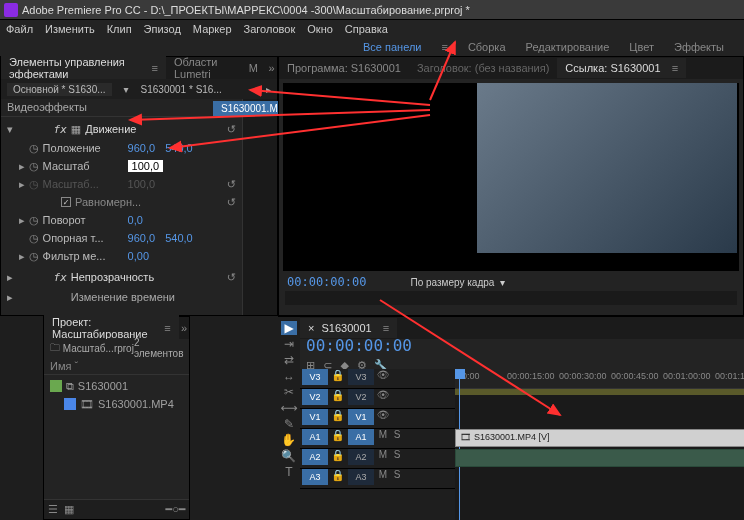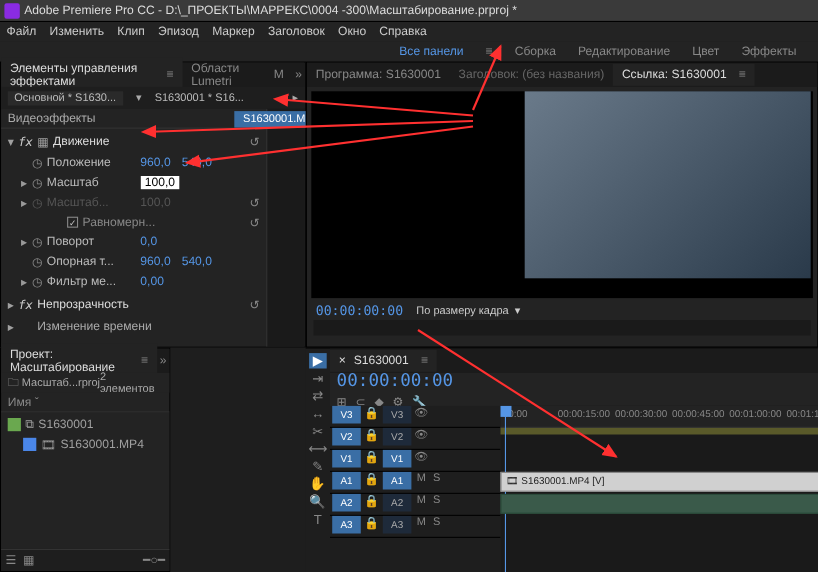--- a/index.html
+++ b/index.html
@@ -15,31 +15,31 @@
 .leftcol { width:278px; display:flex; flex-direction:column; }
 .rightcol { flex:1; display:flex; flex-direction:column; }
 .panel { border:1px solid #000; background:#232323; }
 .panel-tabs { height:22px; display:flex; align-items:center; background:#1b1b1b; font-size:11px; }
 .tab { padding:4px 8px; color:#888; display:flex; align-items:center; gap:4px; }
 .tab.active { background:#232323; color:#ddd; }
 .hamb { color:#888; }
 .sourcebar { height:20px; background:#1e1e1e; display:flex; align-items:center; padding:2px 6px; gap:12px; font-size:10px; color:#aaa; }
 .dd { background:#2a2a2a; padding:1px 6px; color:#bbb; }
 .fieldlbl { color:#bbb; }
-.videoeff { padding:2px 6px; color:#aaa; border-bottom:1px solid #333; height:18px; display:flex;align-items:center; }
+.videoeff { padding:2px 6px; color:#aaa; border-bottom:1px solid #333; height:18px; display:flex;align-items:flex-start; }
 .clipname { background:#3a6ea5; color:#fff; padding:2px 8px; font-size:10px; display:inline-block; margin:2px 0; }
 .fxsection { padding:2px 0; font-size:11px; }
 .fxrow { display:flex; align-items:center; height:18px; padding-left:18px; }
 .fxrow .tri { width:10px; color:#999; }
 .fxrow .lbl { flex:0 0 85px; color:#bbb; }
 .fxrow .val { color:#5596e6; margin-right:10px; cursor:default; }
 .fxrow .val.disabled { color:#555; }
 .fxrow .edit { background:#fff; color:#000; padding:0 4px; }
 .fxhead { display:flex; align-items:center; height:20px; padding-left:6px; gap:4px; }
-.fxhead .fxicon { font-family:monospace; font-style:italic; color:#ccc; font-size:11px; }
+.fxhead .fxicon { font-family:monospace; font-style:italic; color:#ccc; font-size:11px;margin-left:37px; }
 .fxhead .name { color:#ddd; }
 .resetbtn { margin-left:auto; margin-right:6px; color:#888; }
 .checkrow { padding-left:60px; height:18px; display:flex; align-items:center; color:#888; gap:4px;}
 .ckbox { width:10px;height:10px;border:1px solid #888;display:inline-flex;align-items:center;justify-content:center;font-size:8px;color:#ccc;}
 .kfstrip { width:35px; background:#1a1a1a; border-left:1px solid #333; }
 .ecpanel { height:260px; display:flex; }
 .ecbody { flex:1; background:#232323; display:flex; flex-direction:column; }
 .ecprops { flex:1; display:flex; }
 .proplist { flex:1; }
 .projectpanel { flex:1; display:flex; flex-direction:column; }
@@ -55,21 +55,21 @@
 .proj-foot { height:20px; display:flex;align-items:center; padding:0 4px; gap:6px; background:#1e1e1e; border-top:1px solid #333;}
 .proj-foot span{color:#888;}
 .monitor-row { display:flex; height:260px; }
 .progmon { flex:1; display:flex; flex-direction:column; border:1px solid #000; background:#232323;}
 .mon-tabs { height:22px; display:flex;align-items:center; background:#1b1b1b; font-size:11px;text-align:center;}
 .mon-view { flex:1; background:#000; margin:4px; position:relative;}
 .mon-img { position:absolute; right:2px; top:0; width:260px; height:170px; background:linear-gradient(135deg,#6a7a8a 0%,#4a5a6a 50%,#2a3a4a 100%); }
 .mon-ctrl { height:40px; display:flex; flex-direction:column; }
 .mon-tc { display:flex;align-items:center; padding:0 8px; gap:12px;}
 .tc-blue { color:#5596e6; font-family:monospace; font-size:12px; }
-.tc-sel { color:#ccc; font-size:10px;}
+.tc-sel { color:#ccc; font-size:10px;margin-left:32px;}
 .timeline { flex:1; display:flex; border-top:1px solid #000;}
 .tl-tools { width:22px; background:#1e1e1e; display:flex; flex-direction:column; align-items:center; gap:2px; padding:4px 0;}
 .tl-tools span { color:#888; font-size:12px; cursor:default;}
 .tl-tools .active{ color:#fff; background:#3a6ea5; padding:0 3px;}
 .tl-body { flex:1; display:flex; flex-direction:column; background:#232323;}
 .tl-tabs { height:22px; background:#1b1b1b; display:flex;align-items:center;}
 .tl-head { height:30px; display:flex;align-items:center; padding:0 6px;}
 .tl-tc { color:#5596e6; font-family:monospace; font-size:16px; margin-right:12px;}
 .tl-icons { display:flex; gap:8px; color:#888; margin-top:4px;}
 .tl-tracks { flex:1; display:flex; }
@@ -212,21 +212,21 @@
               <span class="name" style="color:#aaa">Изменение времени</span>
             </div>
           </div>
           <div class="kfstrip">
             <div class="clipname" style="margin-left:-30px;margin-top:2px;">S1630001.MP4</div>
           </div>
         </div>
       </div>
     </div>
 
-    <div style="flex:1;display:flex;">
+    <div style="flex:1;display:flex;padding-left:43px;">
       <div class="panel projectpanel tl-projcol">
         <div class="proj-tabs">
           <div class="tab active">
             <span>Проект: Масштабирование</span>&nbsp;<span class="hamb">≡</span>
           </div>
           <div class="collapse">»</div>
         </div>
         <div class="proj-head">
           <span>🗀</span>&nbsp;
           <span>Масштаб...rproj</span>

